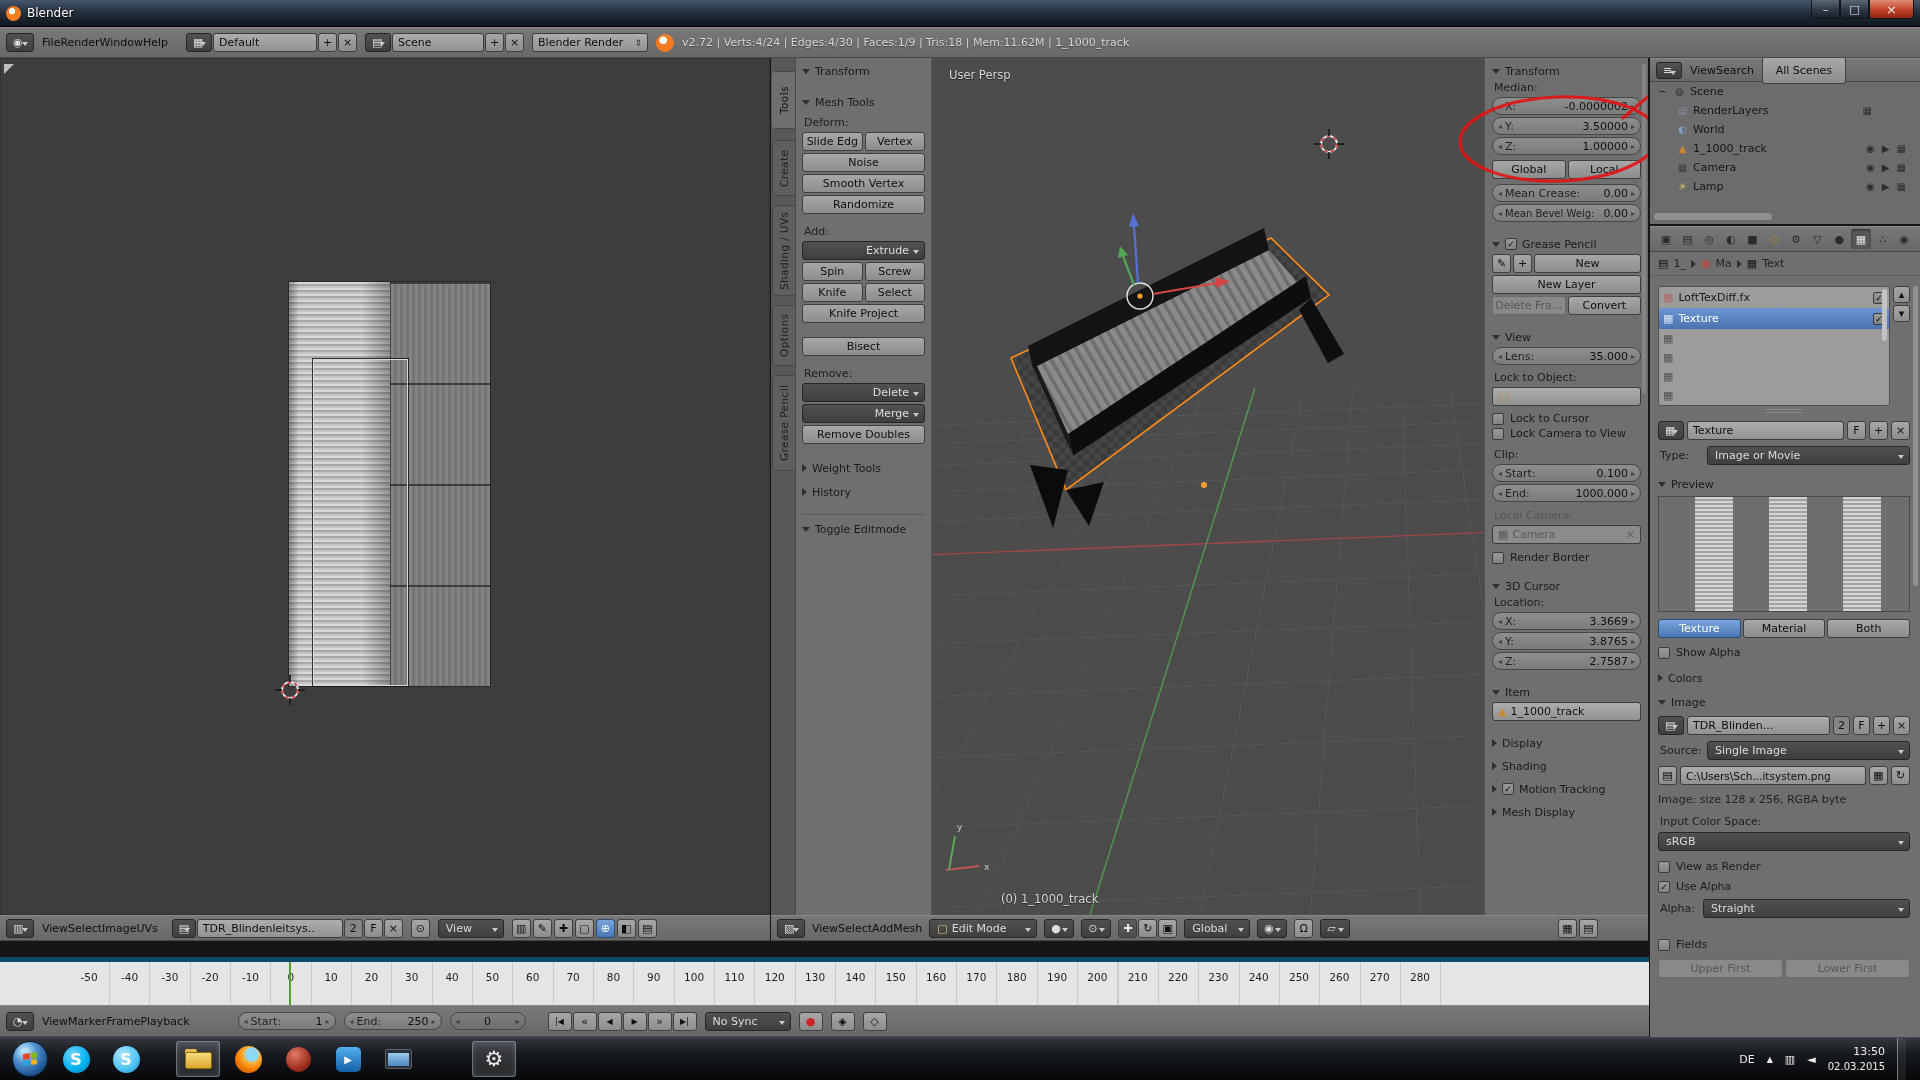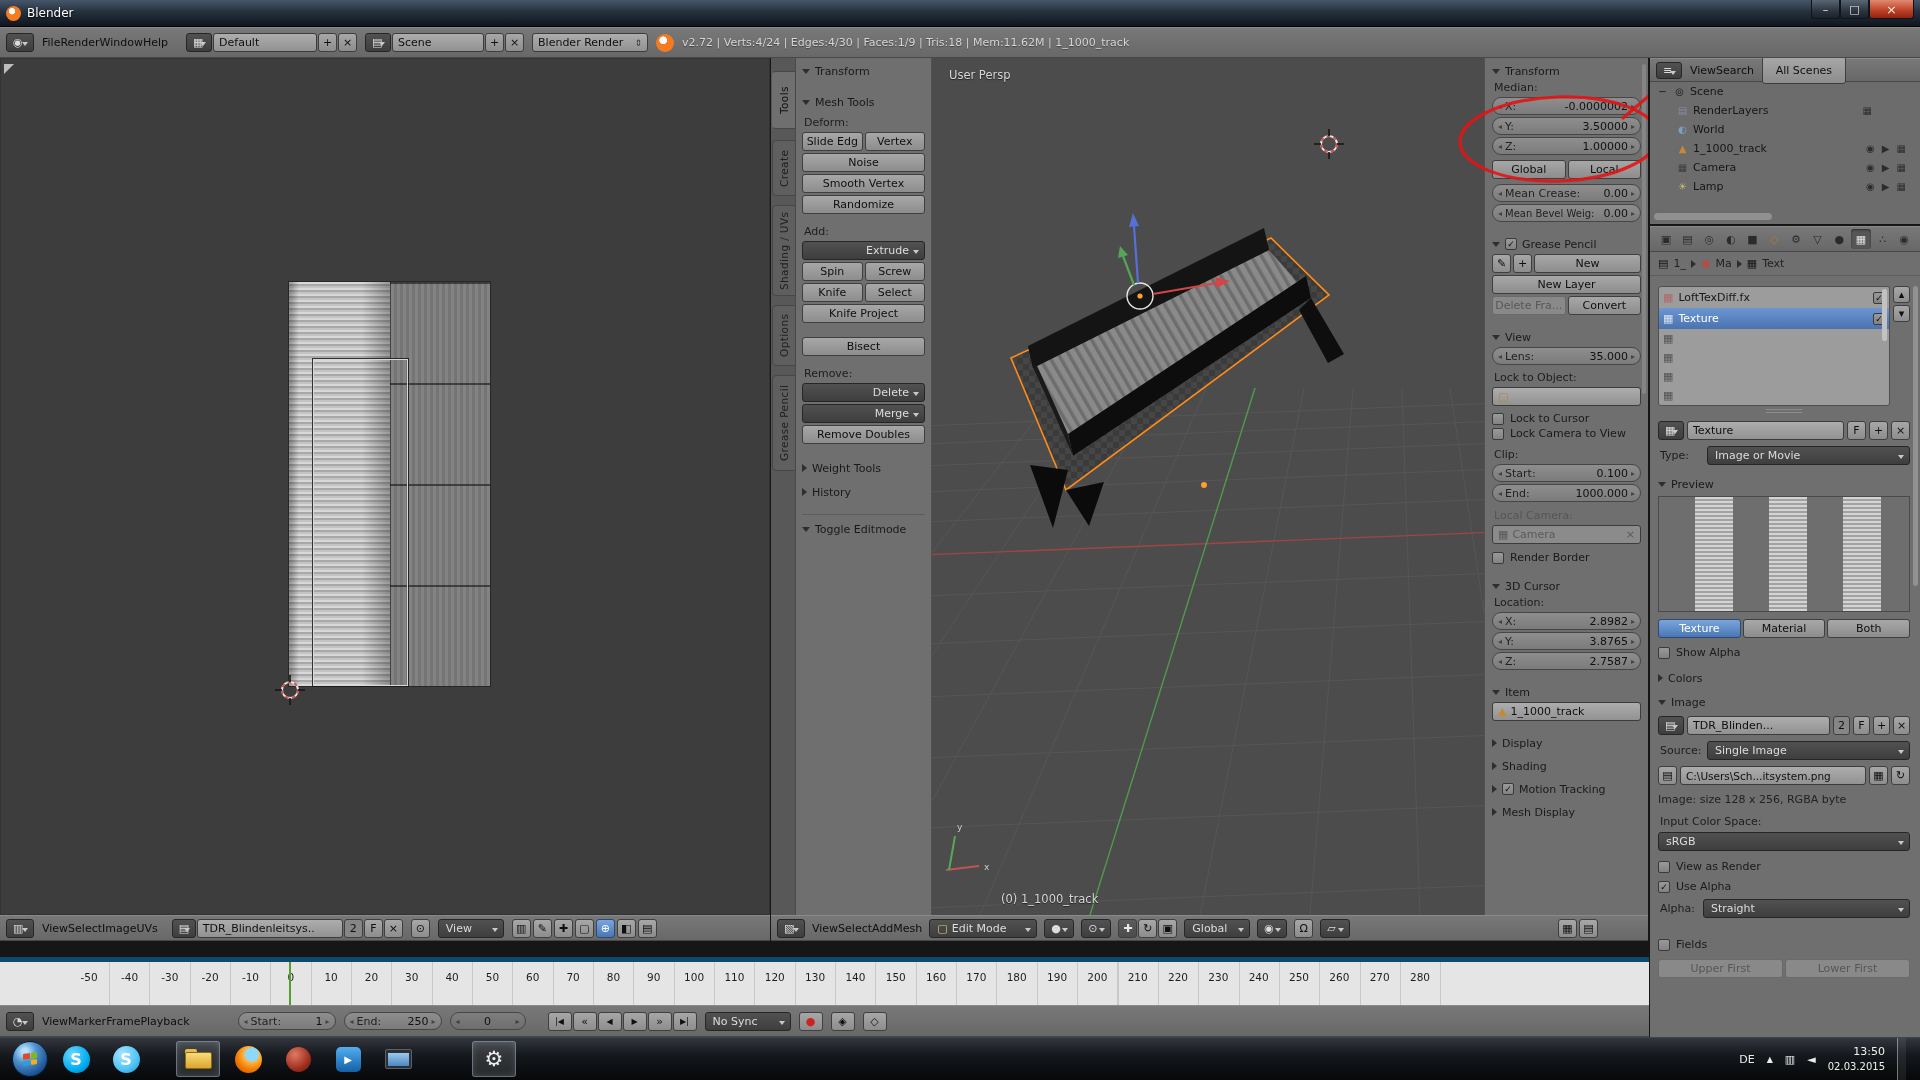--- a/index.html
+++ b/index.html
@@ -499,21 +499,21 @@
           <span>Render Border</span>
         </div>
       <div class="phdr" style="margin-top:12px">
           <span class="tri"></span>
           <span>3D Cursor</span>
         </div>
       <div class="lab">Location:</div>
       <div class="num">
           <span class="ar">◂</span>
           <span class="la">X:</span>
-          <span class="va">2.8982</span>
+          <span class="va">3.3669</span>
           <span class="ar">▸</span>
         </div>
       <div class="num">
           <span class="ar">◂</span>
           <span class="la">Y:</span>
           <span class="va">3.8765</span>
           <span class="ar">▸</span>
         </div>
       <div class="num">
           <span class="ar">◂</span>

